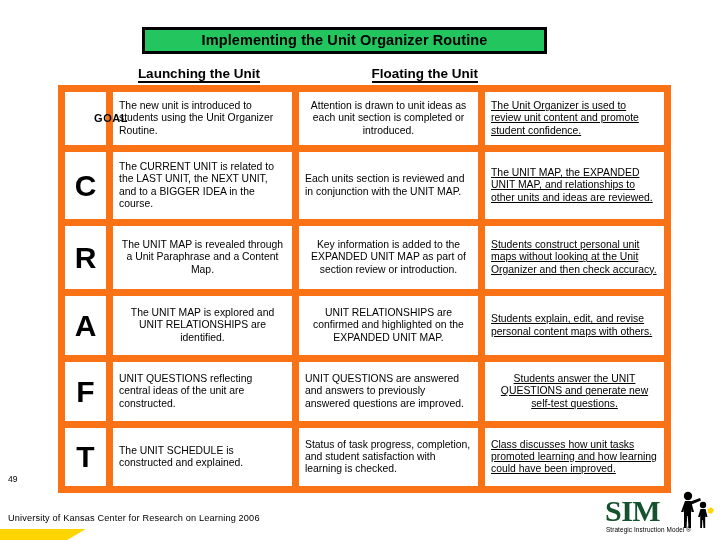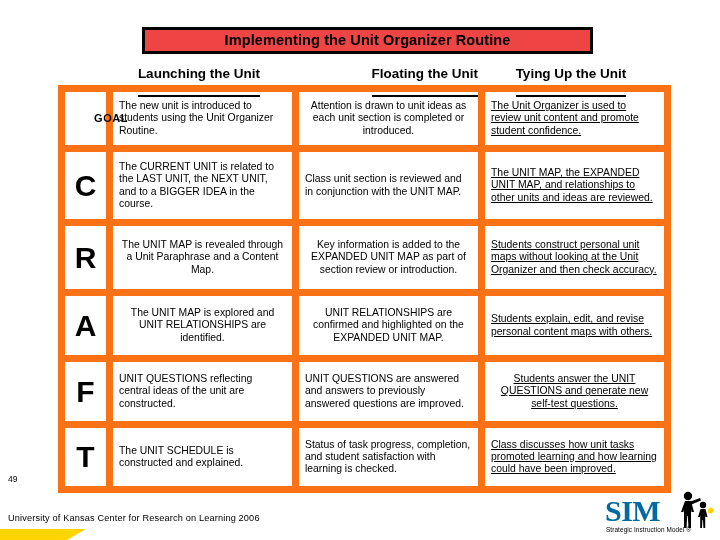--- a/index.html
+++ b/index.html
@@ -14,24 +14,24 @@
     position: relative;
     overflow: hidden;
     color: #000000;
   }
 
   
   #slide-title-box {
     position: absolute;
     left: 142px;
     top: 27px;
-    width: 451px;
+    width: 405px;
     height: 27px;
     border: 3px solid #000000;
-    background: #ef4444;
+    background: #22c55e;
     display: flex;
     align-items: center;
     justify-content: center;
     box-sizing: border-box;
   }
   #slide-title-box .title-text {
     font-size: 14.5px;
     font-weight: bold;
     letter-spacing: 0.1px;
     line-height: 1;
@@ -54,21 +54,21 @@
   #col-headers .hdr {
     flex: 1 1 0;
     text-align: center;
     font-size: 13.5px;
     font-weight: bold;
     line-height: 16px;
     white-space: nowrap;
   }
   #col-headers .hdr span {
     border-bottom: 2px solid #000000;
-    padding-bottom: 14px;
+    padding-bottom: 0px;
   }
   #col-headers .hdr.c1 { flex: 0 0 186px; }
   #col-headers .hdr.c2 { flex: 0 0 186px; text-align: right; }
   #col-headers .hdr.c3 { flex: 0 0 186px; }
 
   
   #routine-table {
     position: absolute;
     left: 58px;
     top: 85px;
@@ -153,21 +153,21 @@
   }
   #sim-logo .sim-word {
     position: absolute;
     left: 1px;
     top: 7px;
     font-family: "Liberation Serif", serif;
     font-size: 30px;
     font-weight: bold;
     letter-spacing: -0.5px;
     line-height: 1;
-    color: #0369a1;
+    color: #14532d;
   }
   #sim-logo .sim-tag {
     position: absolute;
     left: 2px;
     top: 37px;
     font-size: 6.4px;
     letter-spacing: 0.1px;
     white-space: nowrap;
     color: #000000;
   }
@@ -181,35 +181,34 @@
 <body>
 
 <div id="slide-title-box">
   <div class="title-text">Implementing the Unit Organizer Routine</div>
 </div>
 
 <div id="col-headers">
   <div class="hdr-spacer"></div>
   <div class="hdr c1"><span>Launching the Unit</span></div>
   <div class="hdr c2"><span>Floating the Unit</span></div>
-  <div class="hdr c3"><span>Tying Up the Unit</span></div>
 </div>
 
 <table id="routine-table">
   <tbody>
     <tr class="r-goal">
       <td class="label-cell"><span class="label-goal">GOAL</span></td>
       <td class="c1 ta-left">The new unit is introduced to students using the Unit Organizer Routine.</td>
       <td class="c2 ta-center">Attention is drawn to unit ideas as each unit section is completed or introduced.</td>
       <td class="c3 ta-left">The Unit Organizer is used to review unit content and promote student confidence.</td>
     </tr>
     <tr class="r-c">
       <td class="label-cell"><span class="label-big">C</span></td>
       <td class="c1 ta-left">The CURRENT UNIT is related to the LAST UNIT, the NEXT UNIT, and to a BIGGER IDEA in the course.</td>
-      <td class="c2 ta-left">Class unit section is reviewed and in conjunction with the UNIT MAP.</td>
+      <td class="c2 ta-left">Each units section is reviewed and in conjunction with the UNIT MAP.</td>
       <td class="c3 ta-left">The UNIT MAP, the EXPANDED UNIT MAP, and relationships to other units and ideas are reviewed.</td>
     </tr>
     <tr class="r-r">
       <td class="label-cell"><span class="label-big">R</span></td>
       <td class="c1 ta-center">The UNIT MAP is revealed through a Unit Paraphrase and a Content Map.</td>
       <td class="c2 ta-center">Key information is added to the EXPANDED UNIT MAP as part of section review or introduction.</td>
       <td class="c3 ta-left">Students construct personal unit maps without looking at the Unit Organizer and then check accuracy.</td>
     </tr>
     <tr class="r-a">
       <td class="label-cell"><span class="label-big">A</span></td>

